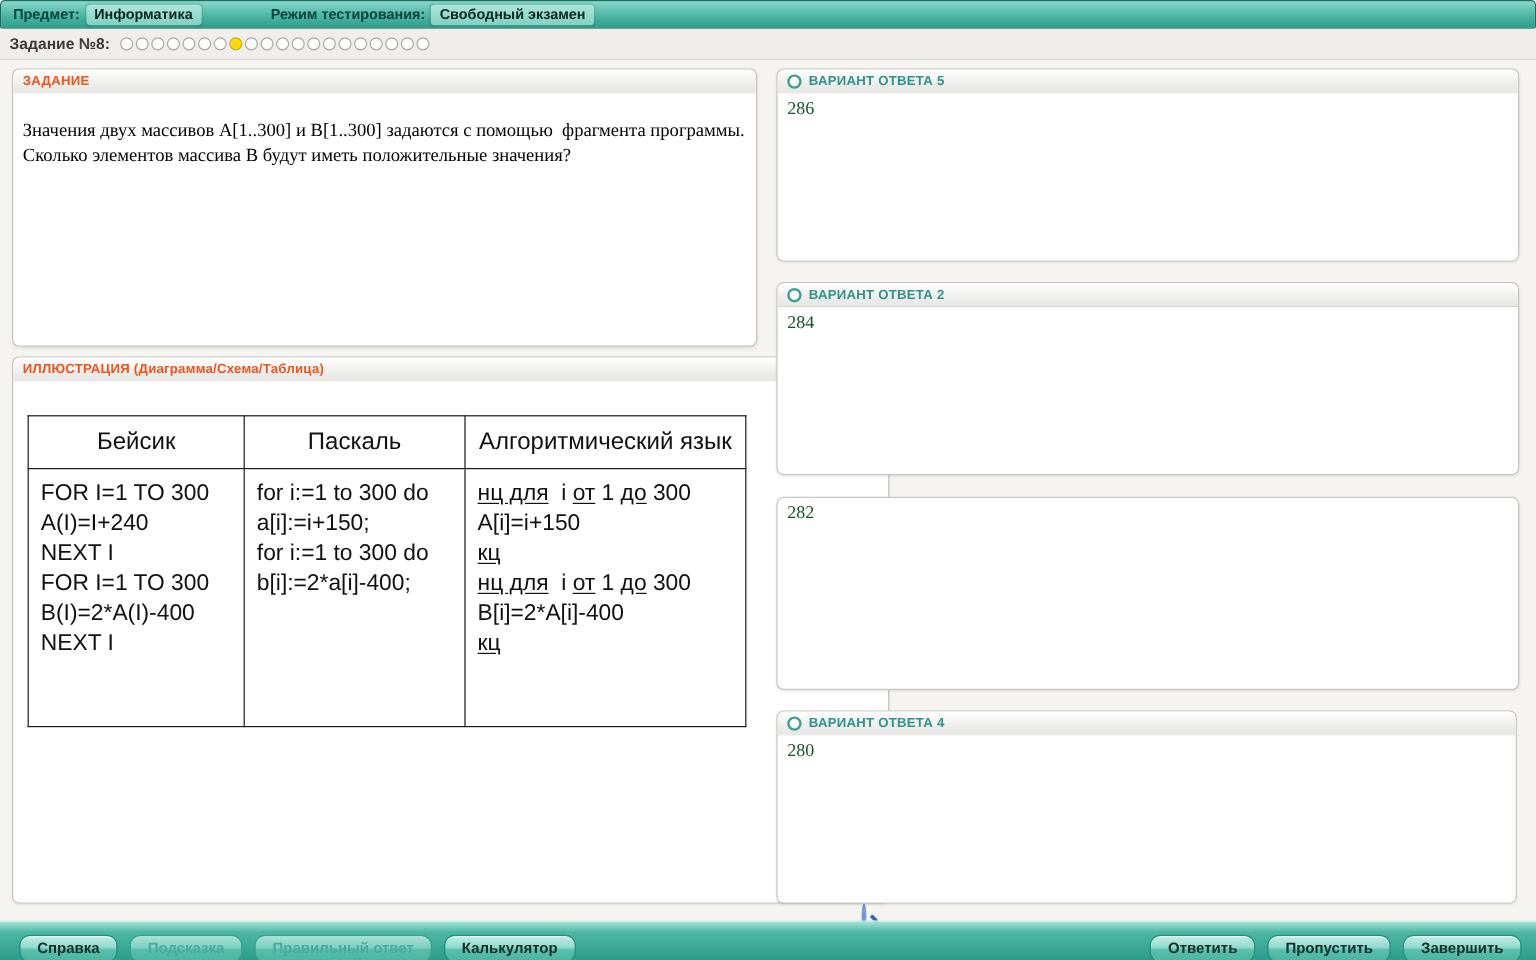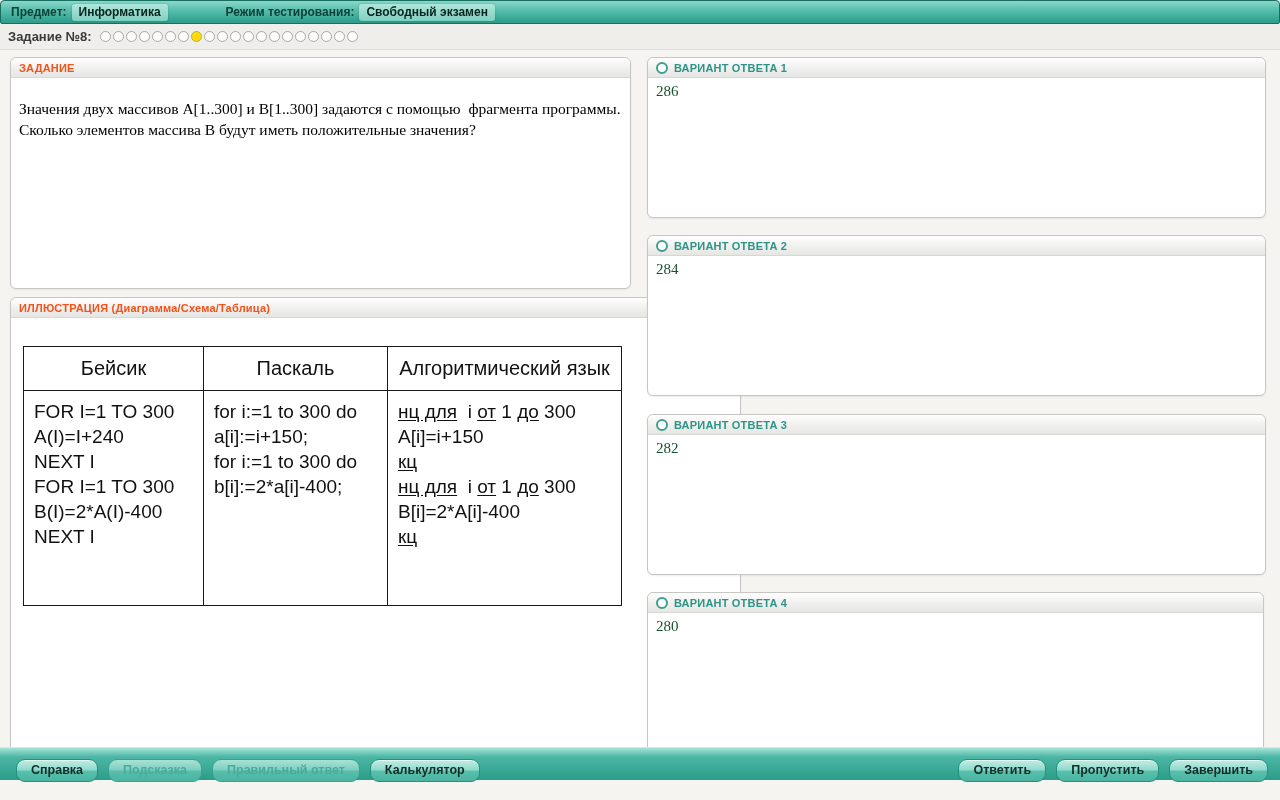--- a/index.html
+++ b/index.html
@@ -88,21 +88,21 @@
     width:9px; height:9px; border:2px solid #6f9bd6; border-radius:50%;
     background:#e8f0fb;
   }
   .zoom-icon .handle {
     position:absolute; width:7px; height:2.5px; background:#3d63a8;
     transform:rotate(45deg); left:7px; top:9px; border-radius:1px;
   }
 
   
   .bottombar {
-    position:absolute; left:0; top:747px; width:1280px; height:33px;
+    position:absolute; left:0; top:767px; width:1280px; height:33px;
     background:linear-gradient(180deg,#a5e4d8 0%,#4cb6a4 28%,#2b9d89 100%);
     border-top:1px solid #c7ece3;
     display:flex; align-items:center; justify-content:space-between;
     padding:12px 12px 0 16px;
   }
   .btn-group { display:flex; gap:10px; }
   .btn {
     min-width:72px; padding:3px 14px 4px 14px;
     font-family:"Liberation Sans","DejaVu Sans",sans-serif;
     font-size:12.5px; font-weight:bold; color:#122e28; text-align:center;
@@ -210,38 +210,34 @@
         </table>
       <span class="zoom-icon" title="">
         <span class="lens"></span><span class="handle"></span>
       </span>
     </div>
   </div>
 
   <div class="panel" id="answer-1">
     <div class="panel-header">
       <span class="radio"></span>
-      <span class="ptitle-teal">ВАРИАНТ ОТВЕТА 1</span>
+      <span class="ptitle-teal">ВАРИАНТ ОТВЕТА 5</span>
     </div>
     <div class="panel-body answer-value">286</div>
   </div>
 
   <div class="panel" id="answer-2">
     <div class="panel-header">
       <span class="radio"></span>
       <span class="ptitle-teal">ВАРИАНТ ОТВЕТА 2</span>
     </div>
     <div class="panel-body answer-value">284</div>
   </div>
 
   <div class="panel" id="answer-3">
-    <div class="panel-header">
-      <span class="radio"></span>
-      <span class="ptitle-teal">ВАРИАНТ ОТВЕТА 3</span>
-    </div>
     <div class="panel-body answer-value">282</div>
   </div>
 
   <div class="panel" id="answer-4">
     <div class="panel-header">
       <span class="radio"></span>
       <span class="ptitle-teal">ВАРИАНТ ОТВЕТА 4</span>
     </div>
     <div class="panel-body answer-value">280</div>
   </div>

